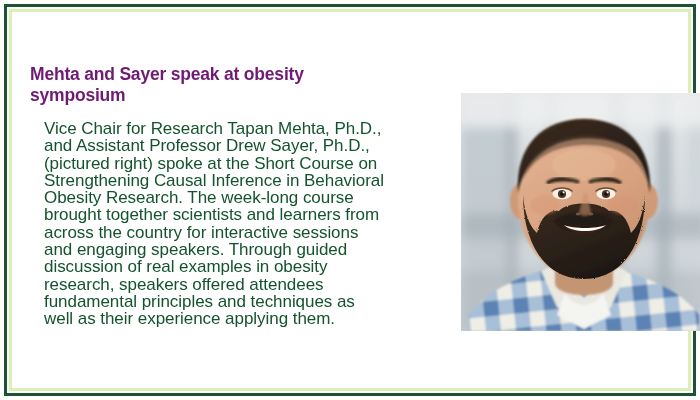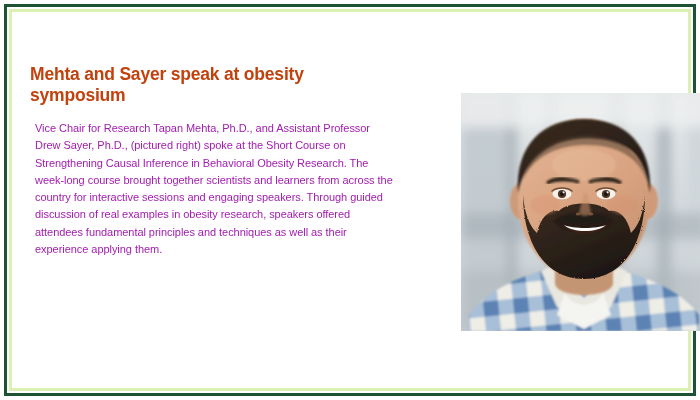--- a/index.html
+++ b/index.html
@@ -49,29 +49,29 @@
     position: absolute;
     left: 18px;
     top: 52px;
     width: 368px;
   }
   .article-title {
     margin: 0 0 14px 0;
     font-size: 17.5px;
     line-height: 21px;
     font-weight: bold;
-    color: #c2410c;
+    color: #701a75;
     letter-spacing: -0.2px;
     font-stretch: condensed;
   }
   .article-body {
-    margin: 5px;
-    font-size: 11px;
+    margin: 14px;
+    font-size: 17px;
     line-height: 17.3px;
-    color: #a21caf;
+    color: #14532d;
     letter-spacing: -0.05px;
   }
 
   
   .photo-figure {
     position: absolute;
     left: 409px;
     top: 65px;
     width: 246px;
     height: 238px;

